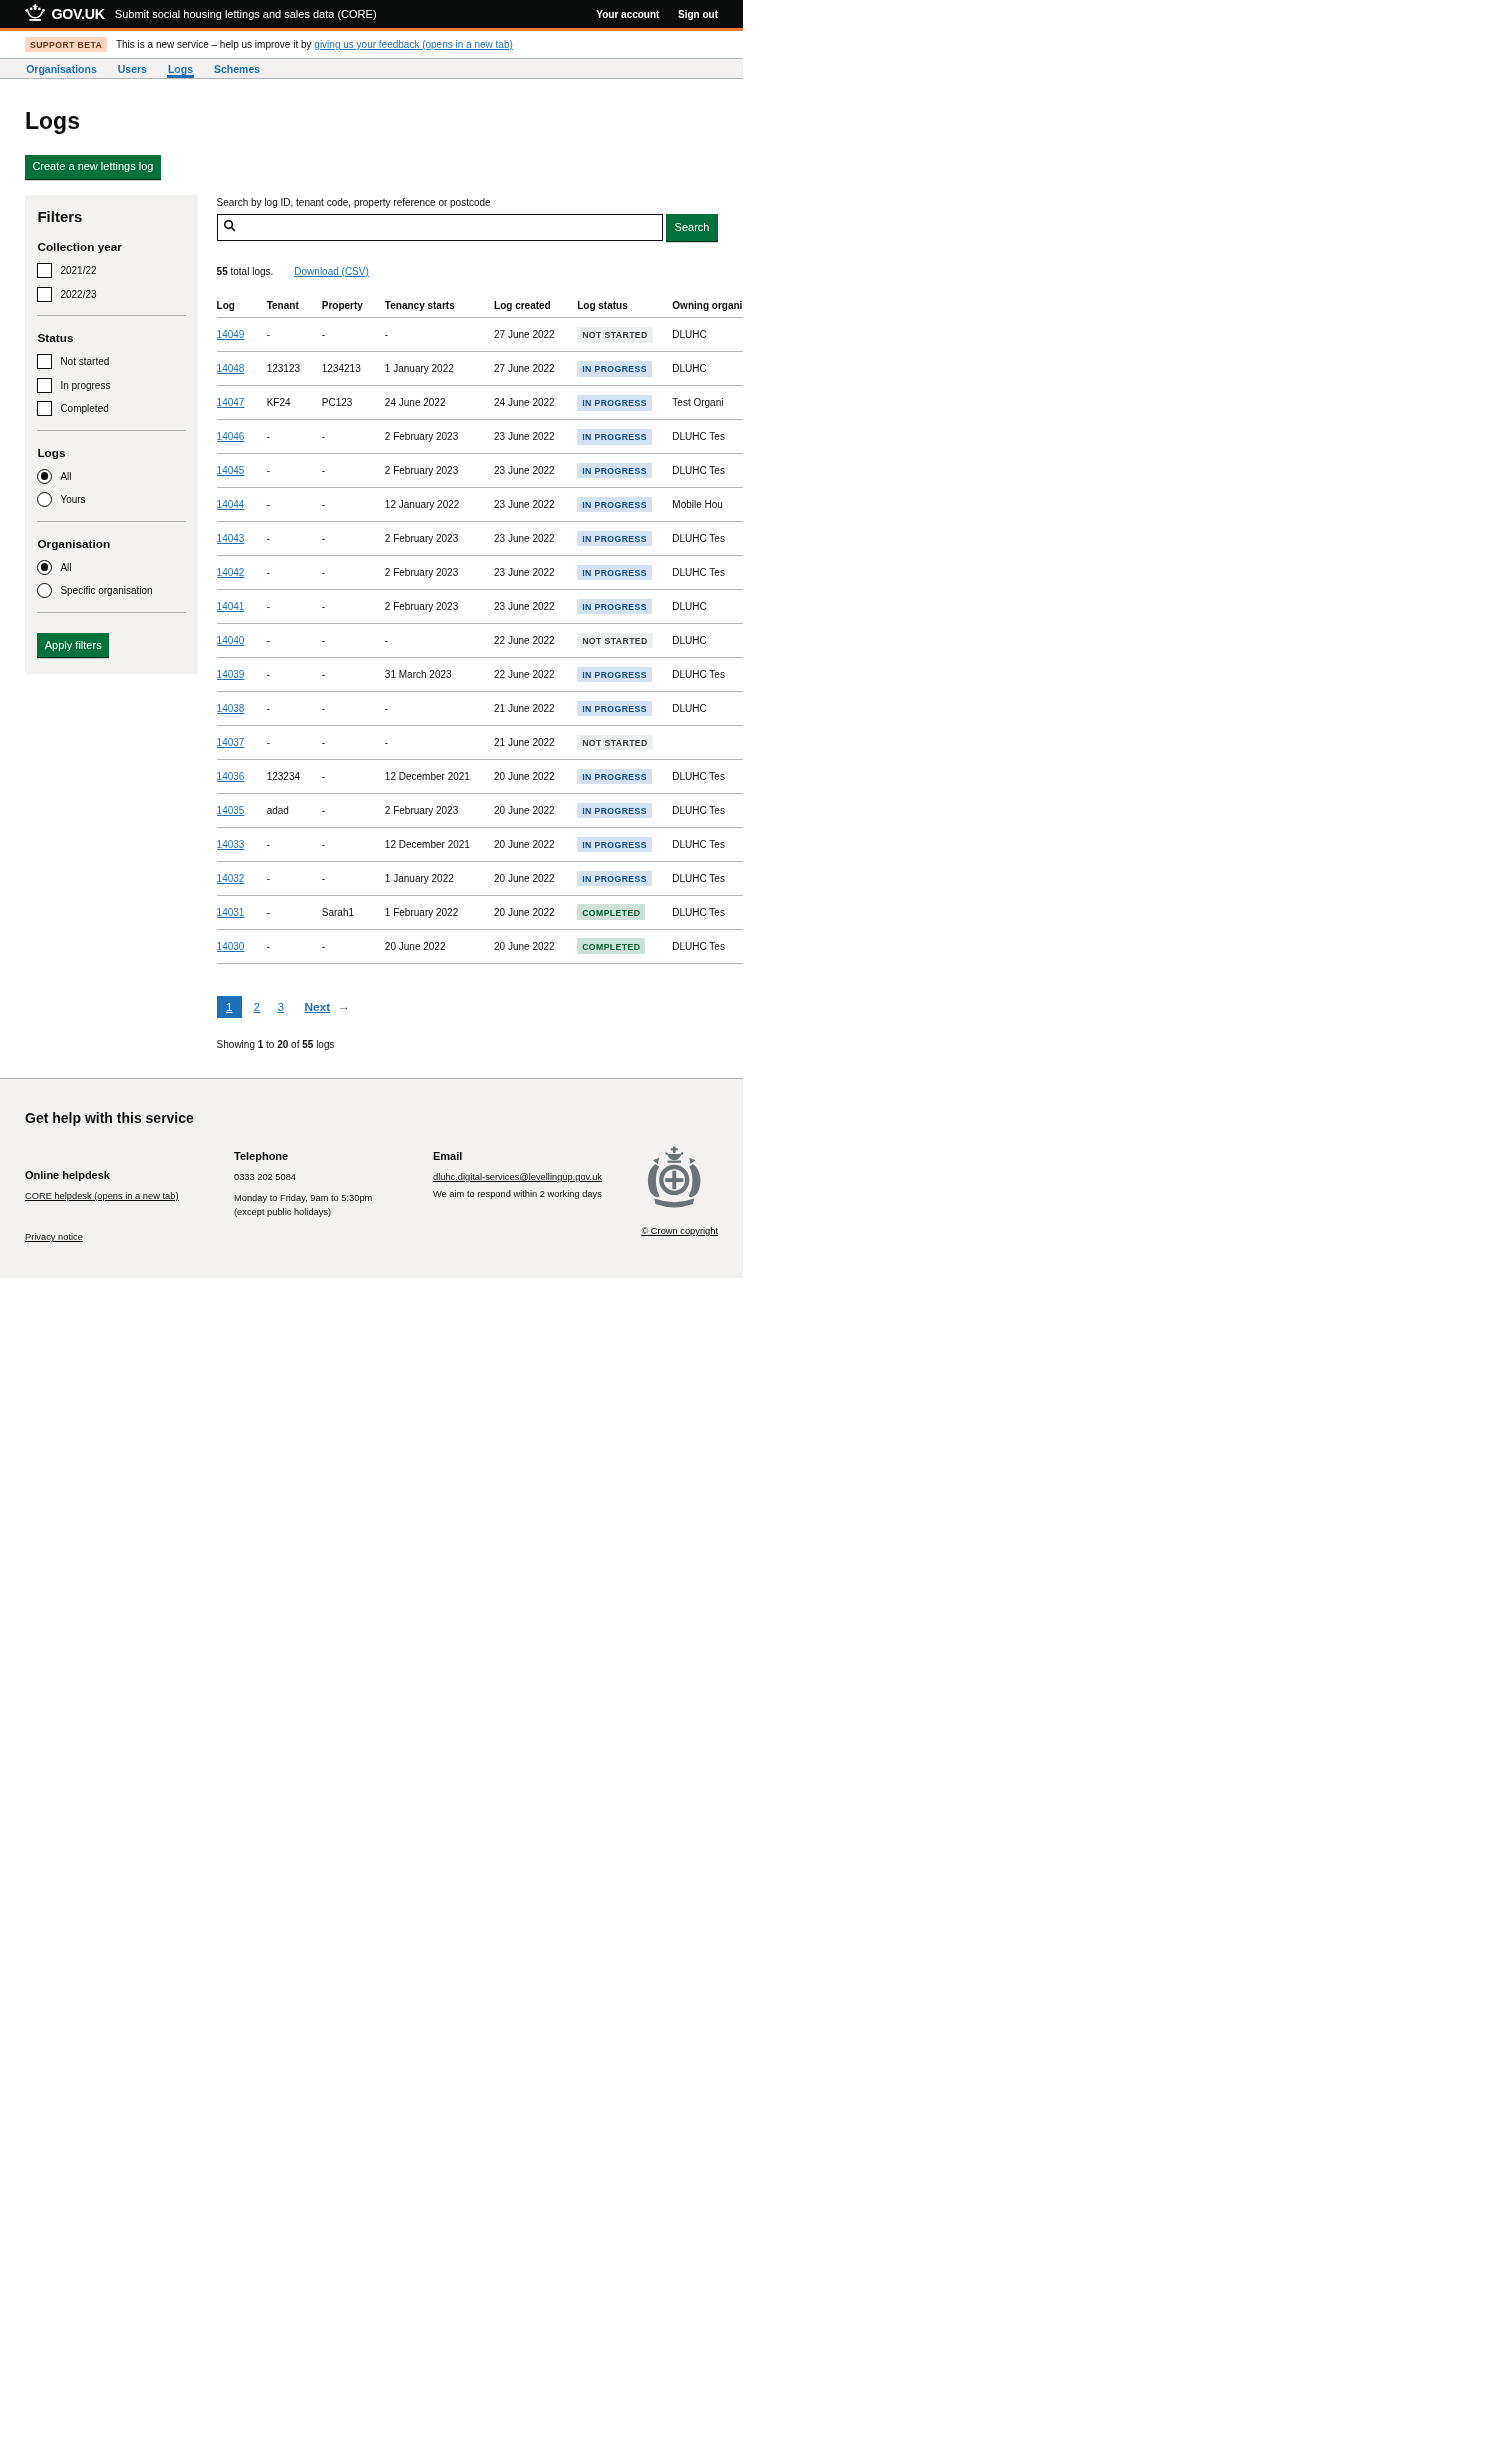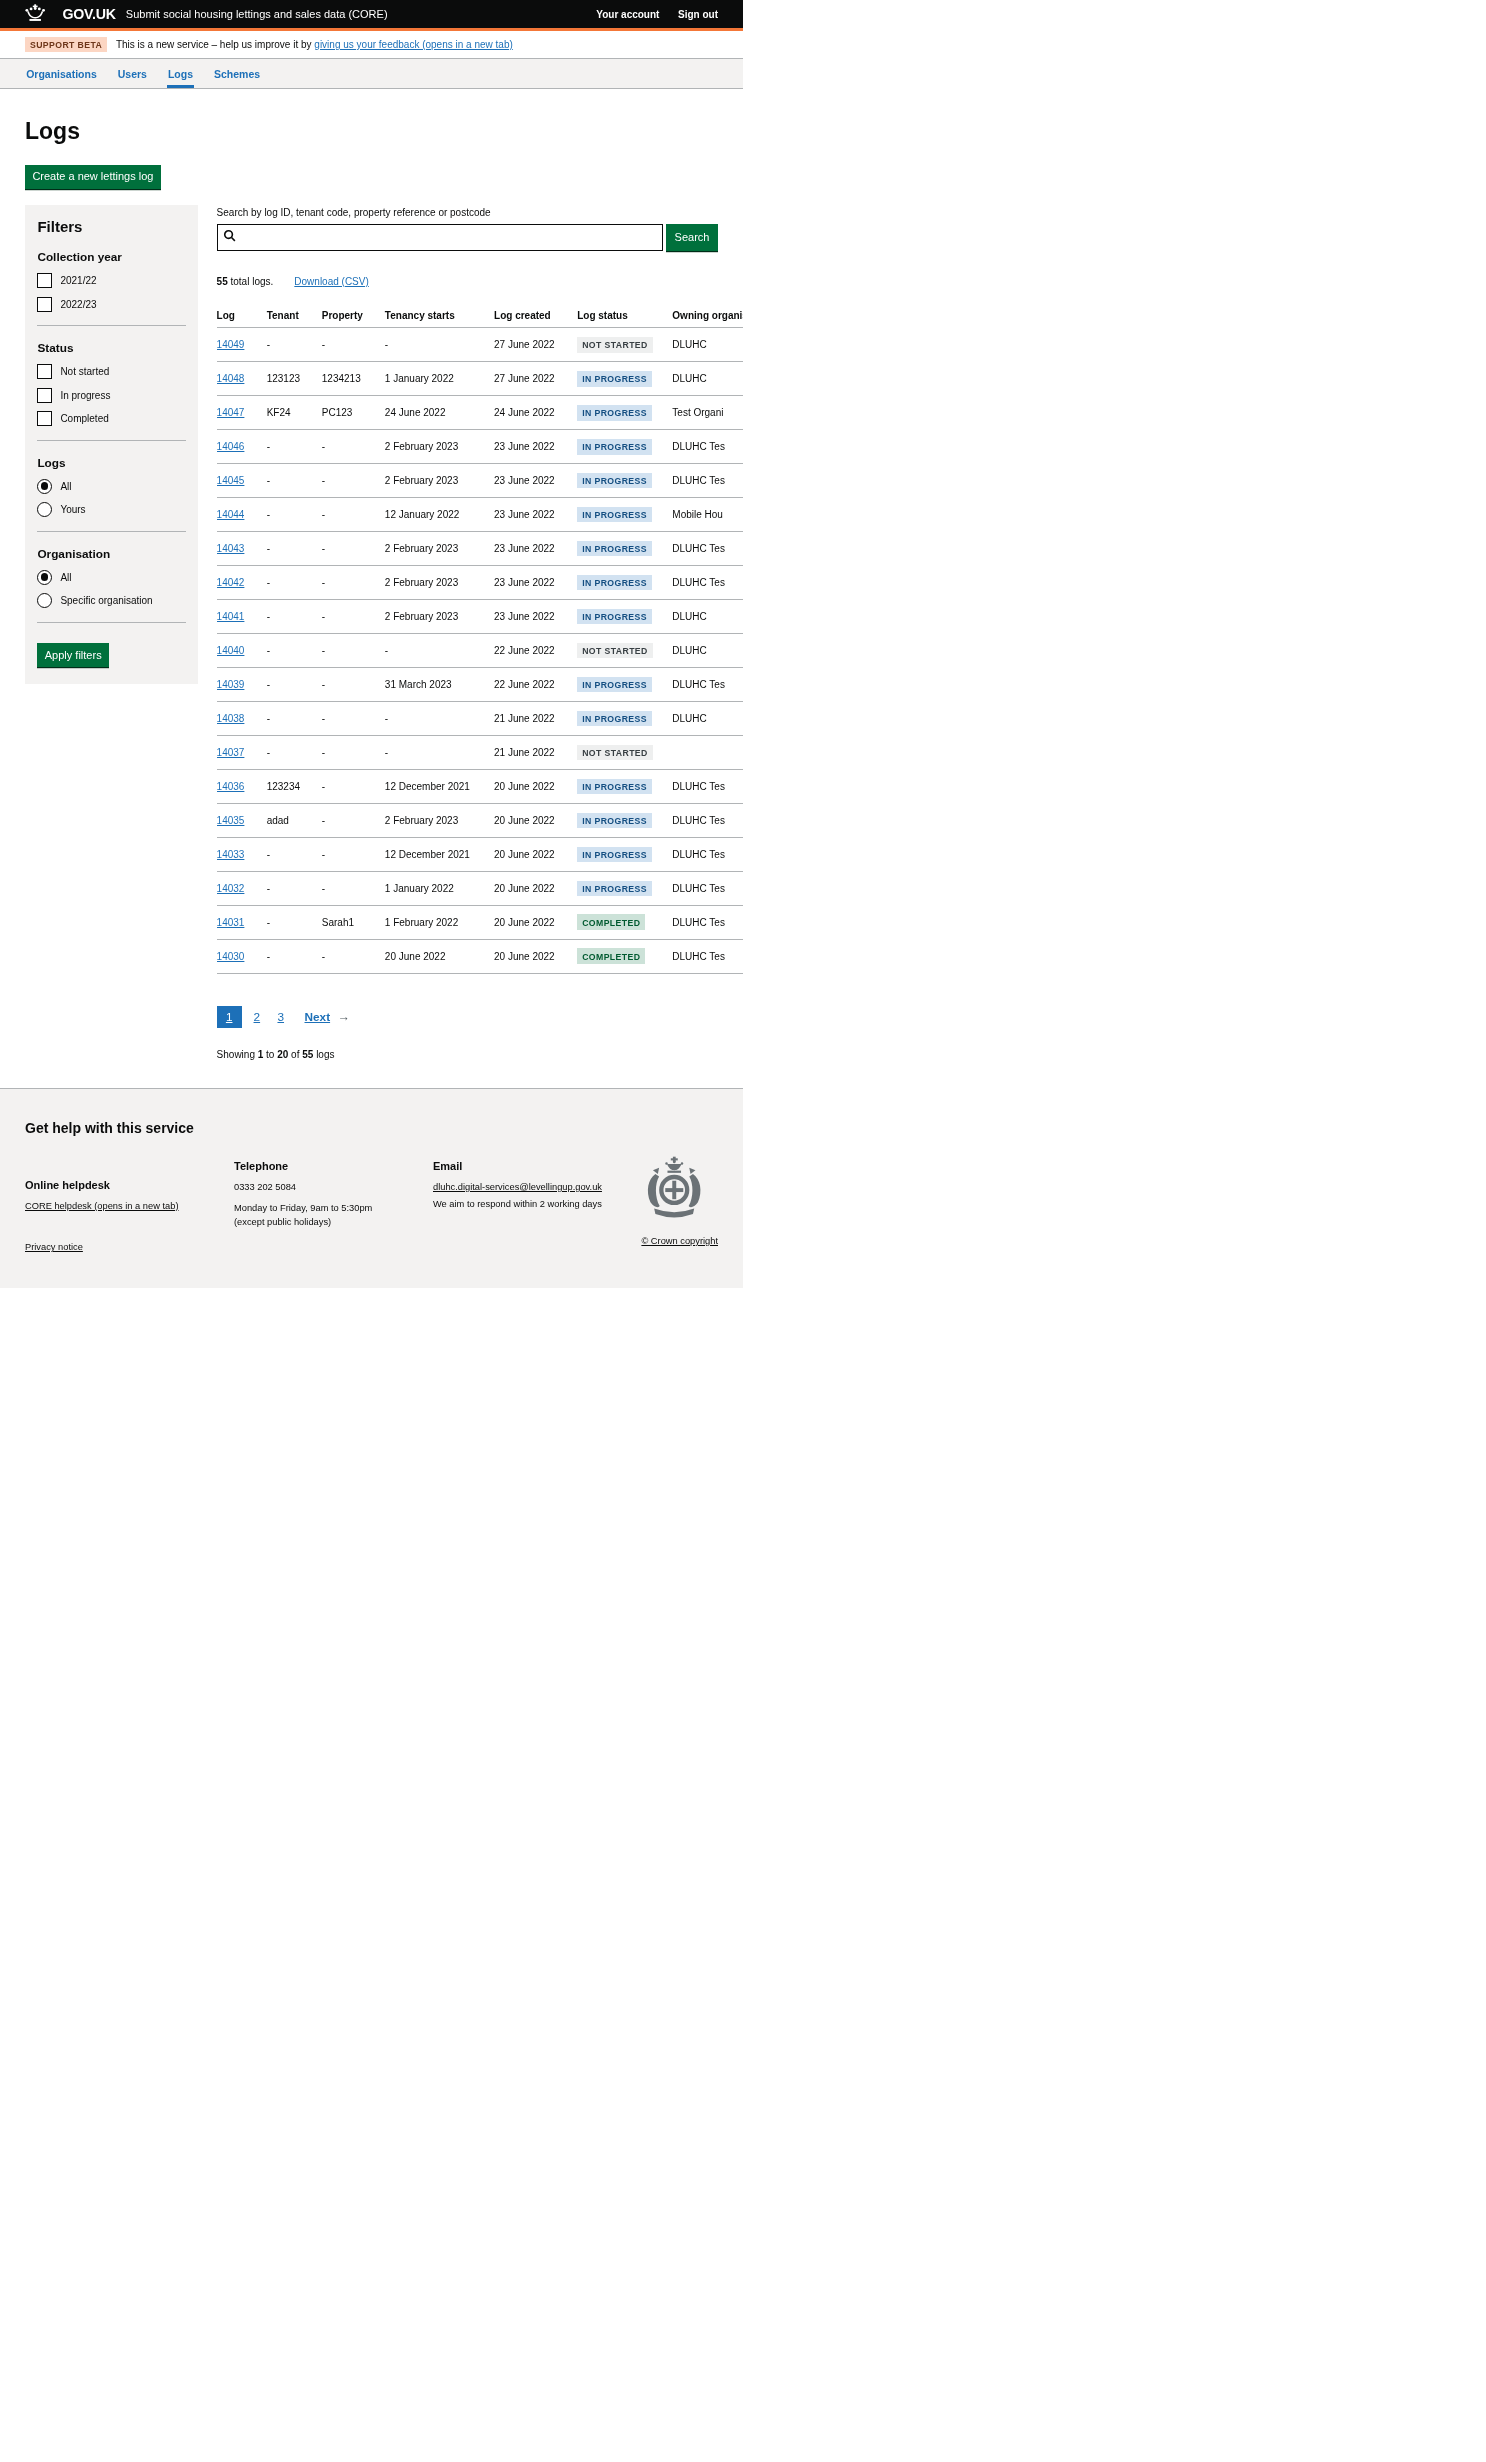--- a/index.html
+++ b/index.html
@@ -11,41 +11,41 @@
     width:743px; min-height:1231px; overflow:hidden;
     display:flex; flex-direction:column;
   }
   a { cursor:pointer; }
 
   
   .govuk-header {
     background:#0b0c0c; height:31px; border-bottom:3.1px solid #f47738;
     display:flex; align-items:center; padding:0 25px; color:#fff;
   }
-  .header-logo { display:flex; align-items:center; gap:17px; margin-right:10px; }
+  .header-logo { display:flex; align-items:center; gap:6px; margin-right:10px; }
   .header-logo .logotype { font-size:14.2px; font-weight:700; color:#fff; letter-spacing:-0.2px; }
   .service-name { font-size:11px; font-weight:400; color:#fff; text-decoration:none; }
   .header-links { margin-left:auto; display:flex; gap:18.6px; }
   .header-links a { color:#fff; font-weight:700; font-size:10px; text-decoration:none;text-align:right; }
 
   
   .phase-banner {
     padding:5.6px 25px; border-bottom:0.6px solid #b1b4b6;
     display:flex; align-items:center; gap:8.7px; background:#fff; height:28px;
   }
   .phase-tag {
     background:#fcd6c3; color:#6e3619; font-size:8.7px; font-weight:700;
     letter-spacing:0.4px; padding:2.5px 5px 1.9px; text-transform:uppercase; white-space:nowrap;
   }
   .phase-text { font-size:10px; }
   .phase-text a { color:#1d70b8; text-decoration:underline; }
 
   
   .primary-nav {
-    background:#f3f2f1; border-bottom:0.6px solid #b1b4b6; padding:0 25px; height:30px;
+    background:#f3f2f1; border-bottom:0.6px solid #b1b4b6; padding:0 25px; height:20px;
     display:flex; align-items:stretch;
   }
   .nav-item {
     display:flex; align-items:center; padding:0 1.2px; margin-right:18.6px;
     color:#1d70b8; font-weight:700; font-size:10.5px; text-decoration:none;
   }
   .nav-item.is-checked { box-shadow: inset 0 -3.1px 0 0 #1d70b8; }
 
   
   .page { padding:0 25px; flex:1 0 auto; }

